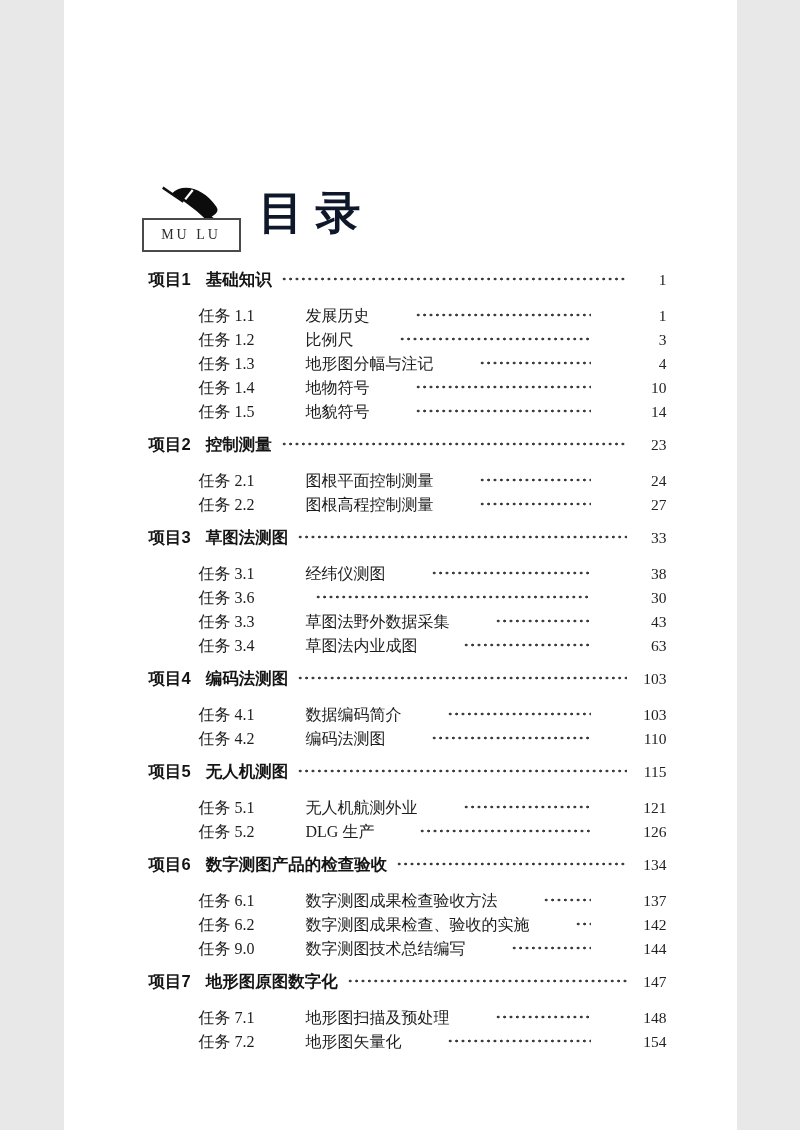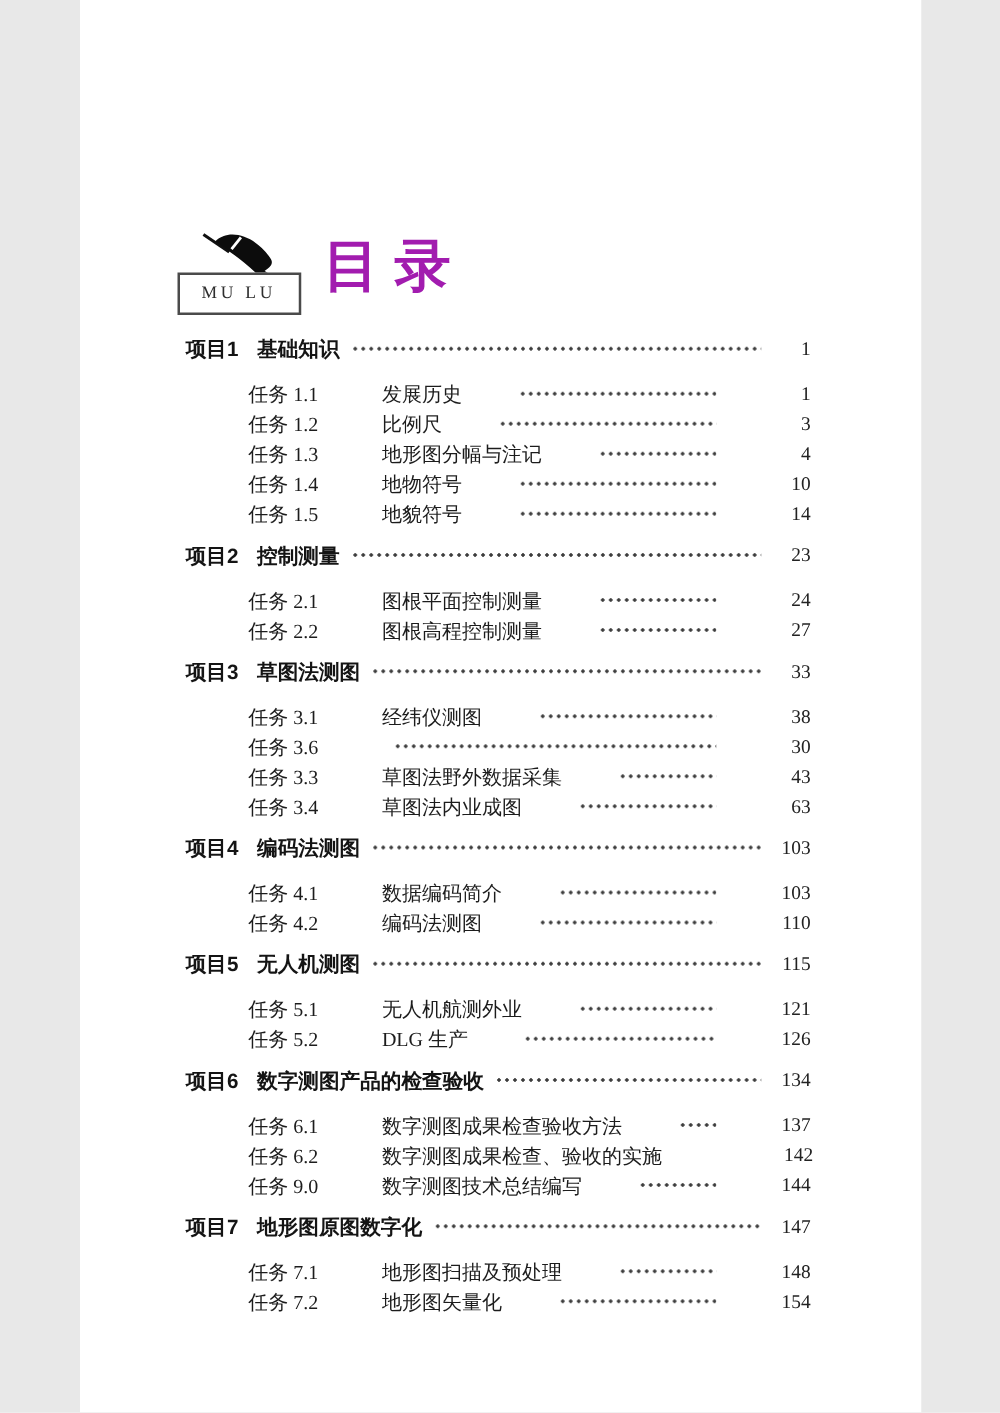--- a/index.html
+++ b/index.html
@@ -16,24 +16,24 @@
     display:flex; align-items:center; justify-content:center;
   }
   .logo-box span {
     font-family:"Liberation Serif", serif; font-size:14px; letter-spacing:3px;
     color:#2e2e2e;
   }
   .pen { position:absolute; left:14px; top:-4px; width:96px; height:60px; }
   .page-title {
     position:absolute; left:117px; top:2px; margin:0;
     font-family:"Liberation Sans", sans-serif; font-weight:900;
-    font-size:45px; letter-spacing:12px; color:#a21caf; line-height:50px;
+    font-size:45px; letter-spacing:12px; color:#0f172a; line-height:50px;
   }
   
-  .toc { position:absolute; left:85px; top:268px; right:88px; }
+  .toc { position:absolute; left:85px; top:268px; right:70px; }
   .section { margin-bottom:9px; }
   .row { display:flex; align-items:center; height:24px; }
   .project-row {
     font-family:"Liberation Sans", sans-serif; font-weight:700;
     font-size:16.5px; margin-bottom:12px; color:#141414;
   }
   .task-row {
     font-family:"Liberation Serif", serif; font-weight:400;
     font-size:16px; padding-left:50px; color:#1c1c1c;gap:36px;
   }

